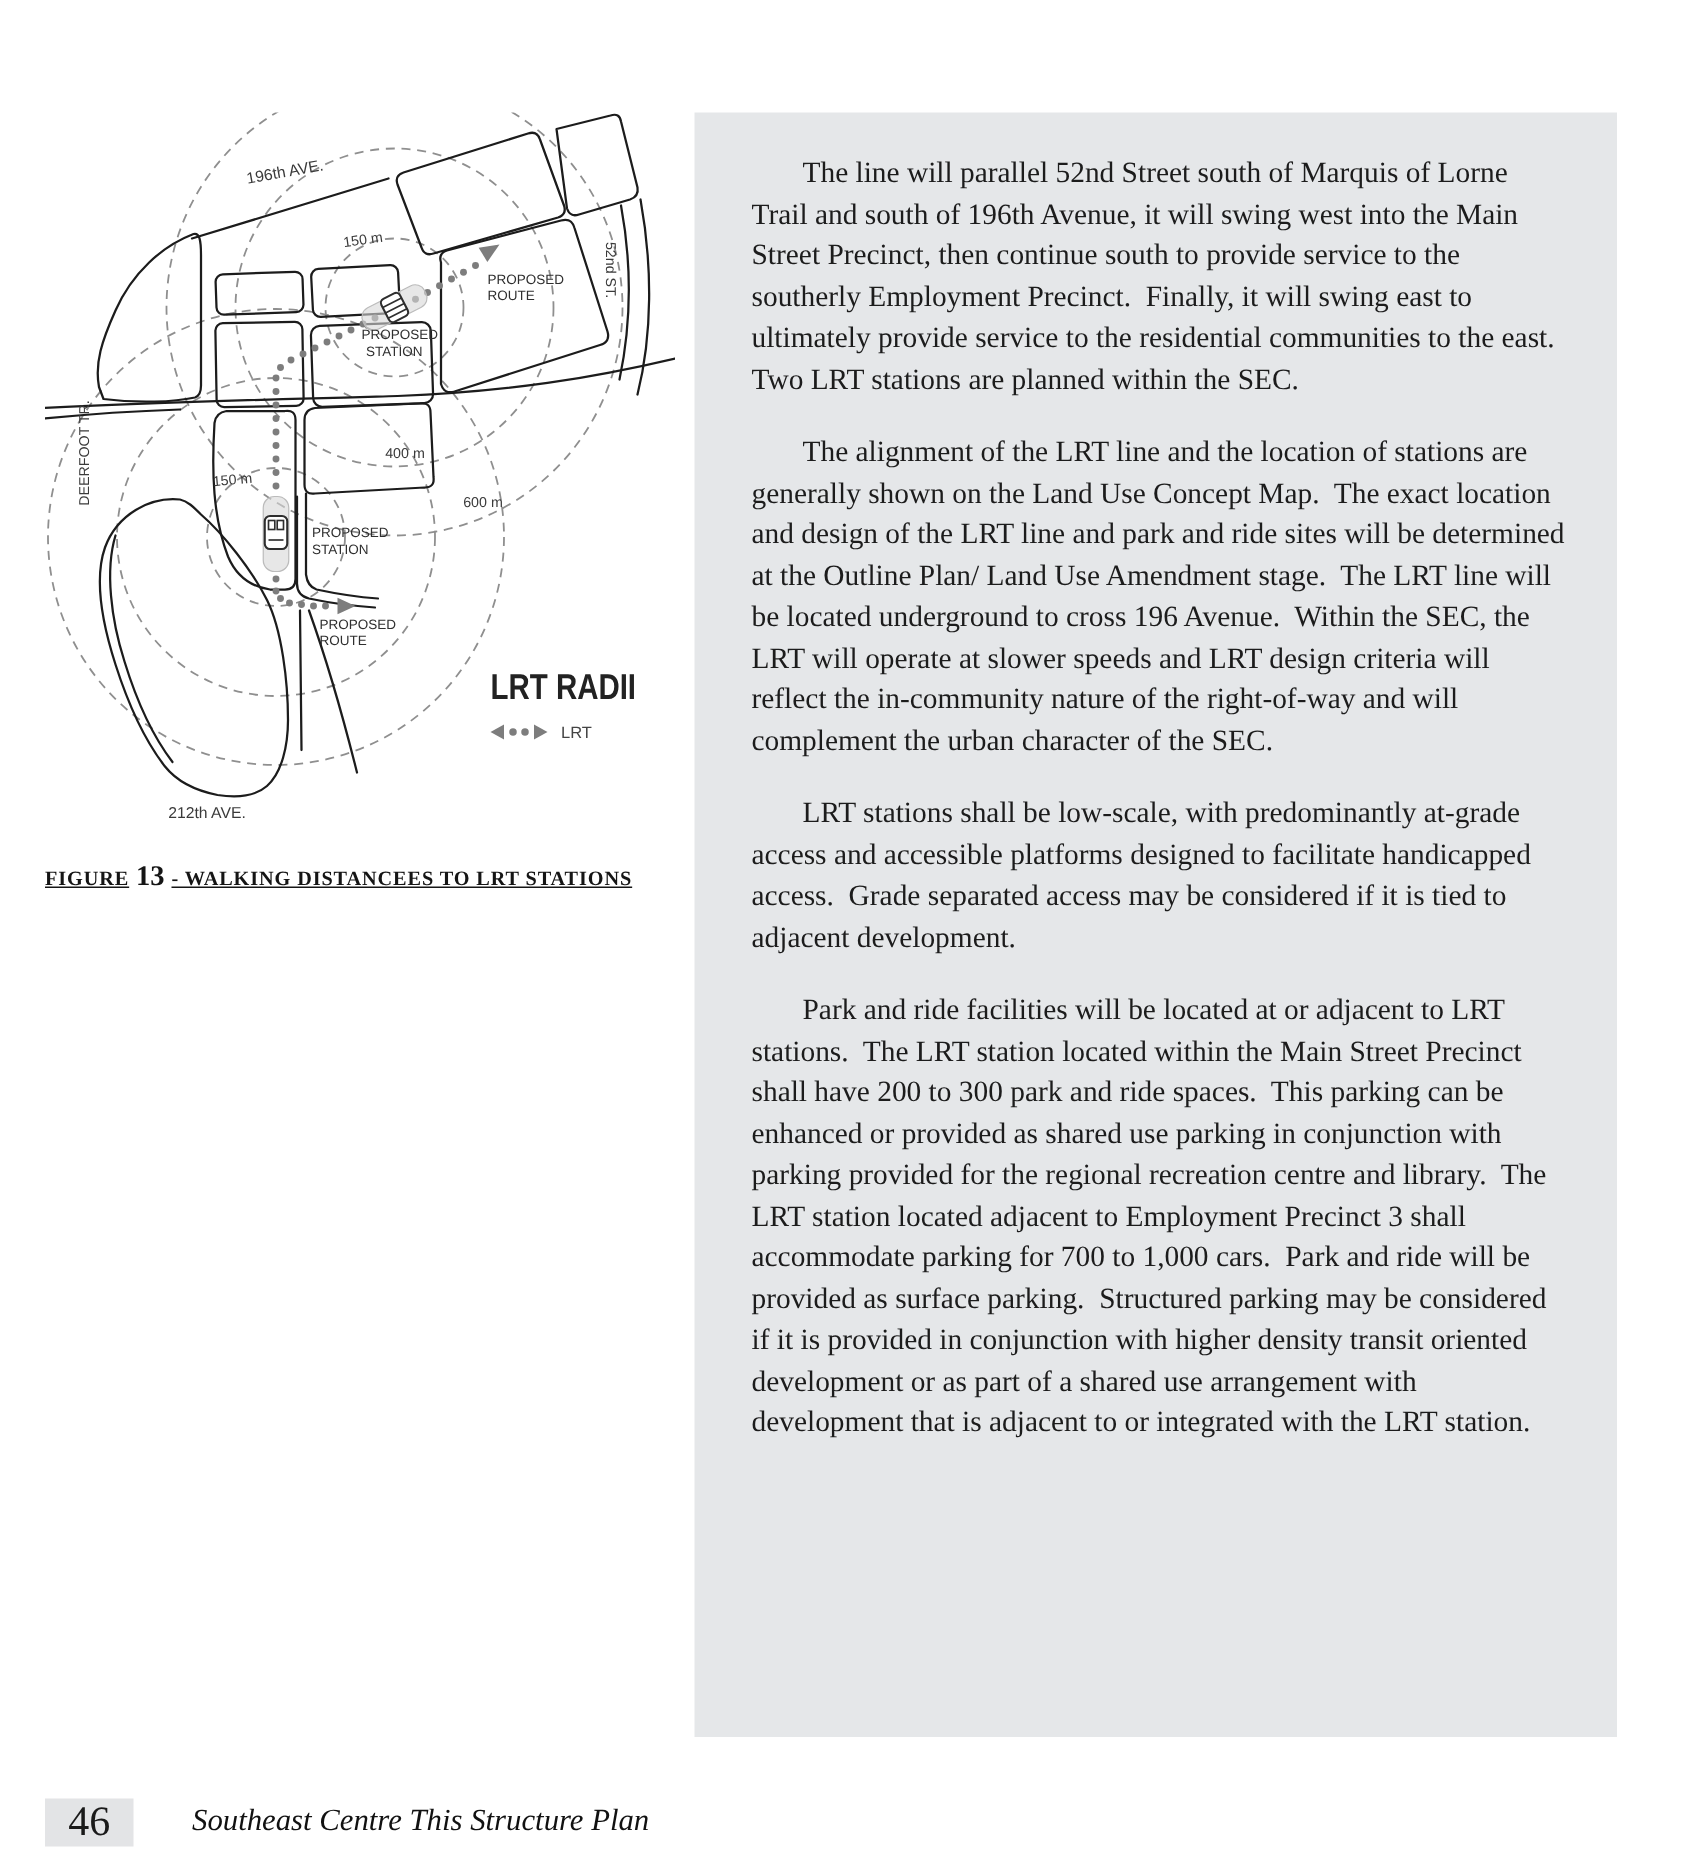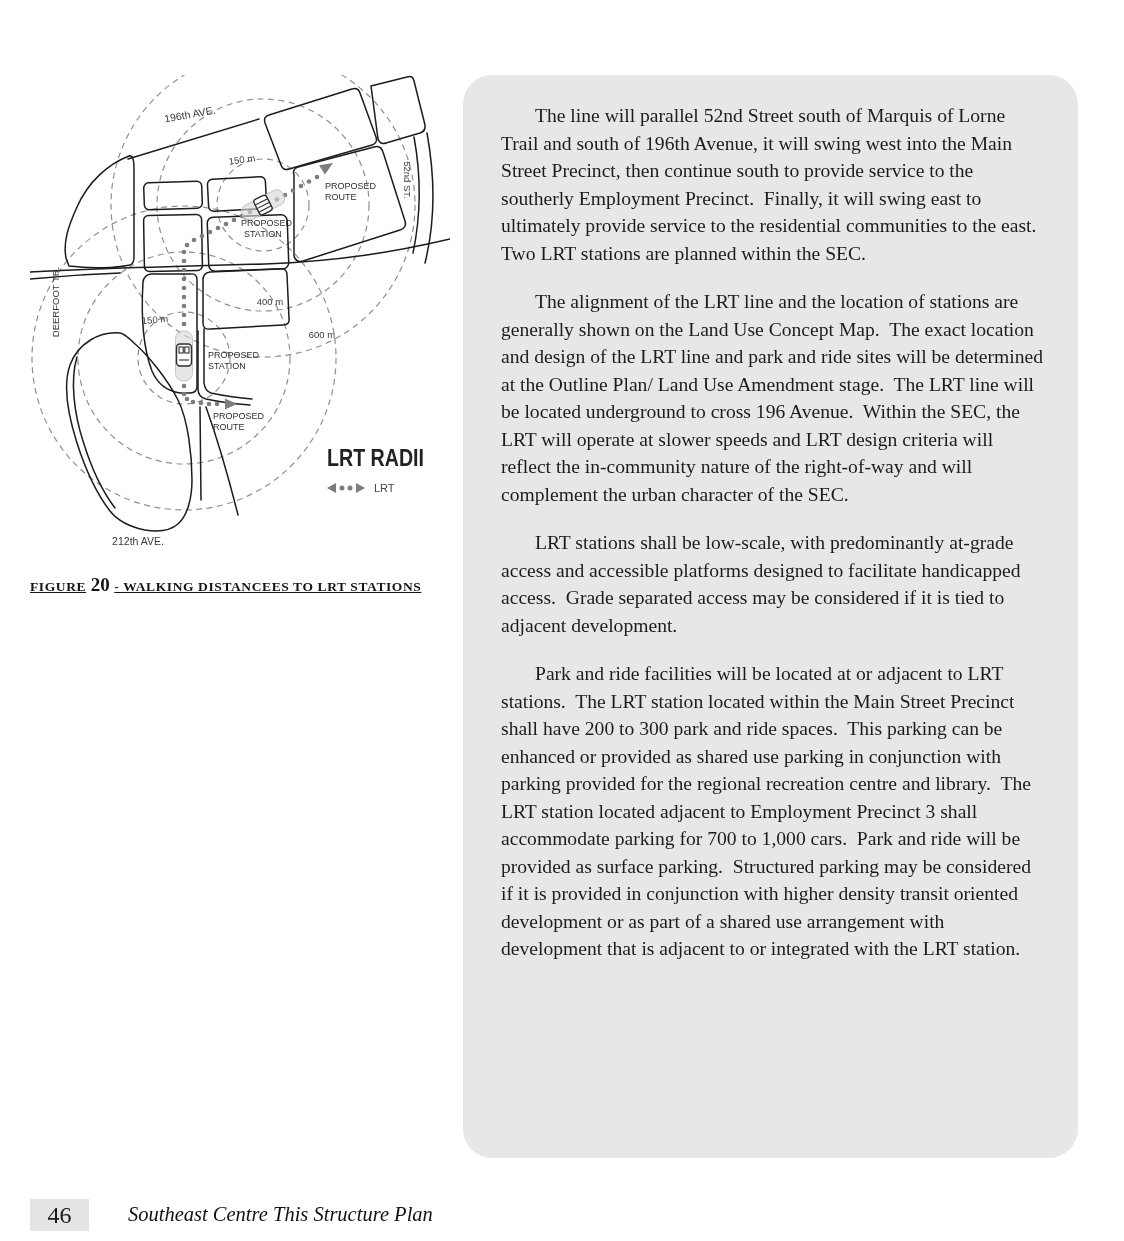--- a/index.html
+++ b/index.html
@@ -22,37 +22,36 @@
     white-space:nowrap;
   }
   .figure-caption .cap-small{font-size:13.5px;text-decoration:underline;}
   .figure-caption .cap-num{font-size:19px;letter-spacing:0;}
   
   .text-panel{
     position:absolute;left:463px;top:75px;width:615px;height:1083px;
     background:#e5e7e9;
     box-sizing:border-box;
     padding:27px 34px 0 38px;
-    border-radius:29px;
   }
   .text-panel p{
     margin:0 0 21px 0;
     font-size:19.6px;line-height:27.5px;
     text-indent:34px;
     color:#1c1c1c;
     white-space:pre-wrap;
     text-align:left;
   }
   
   .footer{position:absolute;left:0;top:1198px;width:1124px;height:36px;}
   .page-num-box{
     position:absolute;left:30px;top:1px;width:59px;height:32px;
     background:#e3e4e6;
     display:flex;align-items:center;justify-content:center;
-    font-size:24px;color:#1a1a1a;
+    font-size:28px;color:#1a1a1a;
   }
   .doc-title{
     position:absolute;left:128px;top:5px;
     font-style:italic;font-size:20.5px;color:#111;
     white-space:nowrap;
   }
 </style>
 </head>
 <body>
 
@@ -184,21 +183,21 @@
         <circle cx="320" cy="413" r="2.5"></circle>
         <polygon points="335,413 326,408 326,418"></polygon>
       </g>
       <text x="344" y="417" font-family="Liberation Sans, sans-serif" font-size="11" fill="#444444">LRT</text>
     </g>
   </svg>
 </div>
 
 <div class="figure-caption">
   <span class="cap-small">FIGURE</span>
-  <span class="cap-num">20</span>
+  <span class="cap-num">13</span>
   <span class="cap-small">- WALKING DISTANCEES TO LRT STATIONS</span>
 </div>
 
 <div class="text-panel">
   <p>The line will parallel 52nd Street south of Marquis of Lorne Trail and south of 196th Avenue, it will swing west into the Main Street Precinct, then continue south to provide service to the southerly Employment Precinct.  Finally, it will swing east to ultimately provide service to the residential communities to the east.  Two LRT stations are planned within the SEC.</p>
   <p>The alignment of the LRT line and the location of stations are generally shown on the Land Use Concept Map.  The exact location and design of the LRT line and park and ride sites will be determined at the Outline Plan/ Land Use Amendment stage.  The LRT line will be located underground to cross 196 Avenue.  Within the SEC, the LRT will operate at slower speeds and LRT design criteria will reflect the in-community nature of the right-of-way and will complement the urban character of the SEC.</p>
   <p>LRT stations shall be low-scale, with predominantly at-grade access and accessible platforms designed to facilitate handicapped access.  Grade separated access may be considered if it is tied to adjacent development.</p>
   <p>Park and ride facilities will be located at or adjacent to LRT stations.  The LRT station located within the Main Street Precinct shall have 200 to 300 park and ride spaces.  This parking can be enhanced or provided as shared use parking in conjunction with parking provided for the regional recreation centre and library.  The LRT station located adjacent to Employment Precinct 3 shall accommodate parking for 700 to 1,000 cars.  Park and ride will be provided as surface parking.  Structured parking may be considered if it is provided in conjunction with higher density transit oriented development or as part of a shared use arrangement with development that is adjacent to or integrated with the LRT station.</p>
 </div>
 

